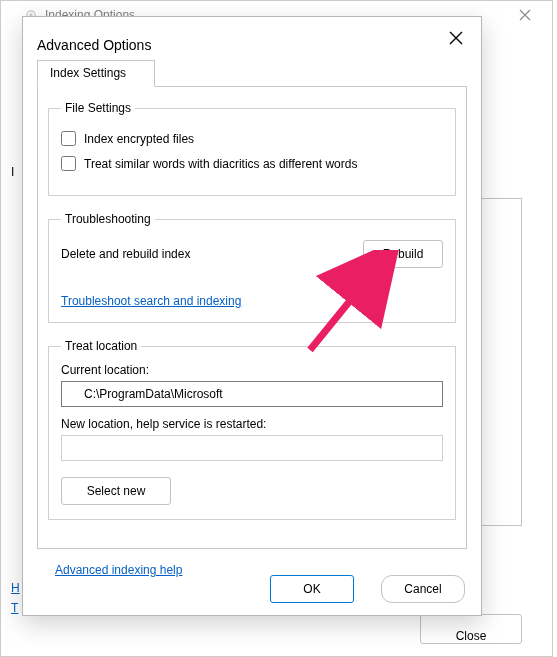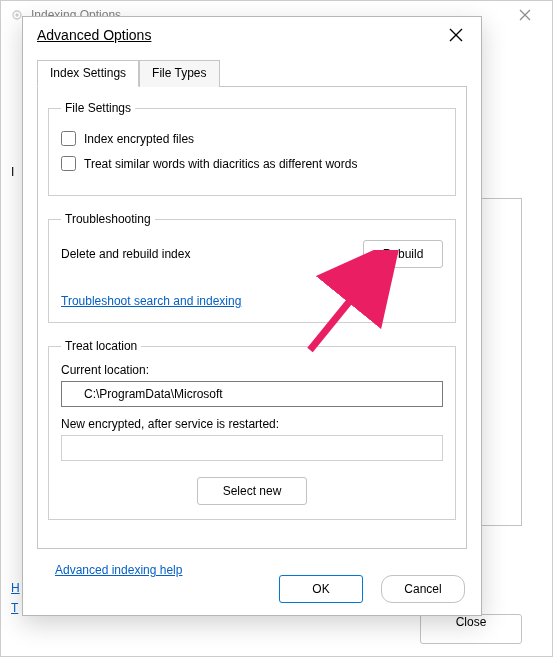--- a/index.html
+++ b/index.html
@@ -17,21 +17,21 @@
   
   .back-window {
     position: absolute;
     top: 0; left: 0; right: 4px; bottom: 0;
     border: 1px solid #ccc;
   }
   .back-titlebar {
     height: 28px;
     display: flex;
     align-items: center;
-    padding: 0 8px;
+    padding: 0 22px;
     gap: 6px;
     color: #808080;
   }
   .back-titlebar .title { font-size: 12px; }
   .back-close {
     position: absolute;
     top: 0; right: 4px;
     width: 46px; height: 28px;
     display: flex; align-items: center; justify-content: center;
     font-size: 14px; color: #898989;
@@ -54,57 +54,56 @@
     border: 1px solid #c2c2c2;
     background: #fff;
   }
   .close-btn {
     position: absolute;
     bottom: 12px; right: 30px;
     width: 102px; height: 30px;
     border: 1px solid #c2c2c2;
     background: #fff;
     border-radius: 3px;
-    display: flex; align-items: flex-start; justify-content: center;
+    display: flex; align-items: flex-end; justify-content: center;
     font-size: 12px;
   }
 
   
   .dialog {
     position: absolute;
     top: 16px; left: 22px;
     width: 460px; height: 600px;
     background: #fff;
     border: 1px solid #b6b6b6;
     box-shadow: 0 8px 24px rgba(0,0,0,0.18);
   }
   .dialog-titlebar {
     height: 36px;
     display: flex;
-    align-items: center;
+    align-items: flex-end;
     justify-content: space-between;
     padding: 0 10px 0 14px;
     font-size: 14px;
-    text-decoration: underline;
   }
   .x-btn {
     width: 30px; height: 30px;
     display: flex; align-items: center; justify-content: center;
     font-size: 16px;
   }
   .dialog-body {
     padding: 6px 14px 0 14px;
   }
   .tabs {
     display: flex;
     border-bottom: 1px solid #c6c6c6;
     margin-bottom: 0;
   }
   .tab {
-    padding: 5px 12px 6px 12px;
+    padding: 5px 28px 6px 12px;
     border: 1px solid #c6c6c6;
     border-bottom: none;
     background: #f6f6f6;
     margin-right: 0;
     position: relative;
     top: 1px;
     font-size: 12px;
   }
   .tab.active {
     background: #fff;
@@ -171,31 +170,31 @@
     background: #fff;
     margin-bottom: 10px;
   }
   .text-field.readonly {
     border-color: #d0d0d0;
     background: #fff;
     height: 26px;
   }
   .right-btn-row {
     display: flex;
-    justify-content: center;
+    justify-content: flex-start;
     margin-top: 6px;
   }
   .help-link {
     margin: 14px 2px 0 18px;
   }
   .dialog-footer {
     position: absolute;
     bottom: 12px; right: 16px;
     display: flex;
-    gap: 18px;
+    gap: 27px;
   }
   .gear-icon {
     width: 16px; height: 16px;
     opacity: 0.5;
   }
   
   .arrow {
     position: absolute;
     left: 290px; top: 250px;
     width: 110px; height: 110px;
@@ -237,21 +236,20 @@
     <div class="x-btn">
       <svg viewBox="0 0 14 14" width="14" height="14">
           <path d="M1 1 L13 13 M13 1 L1 13" stroke="#000" stroke-width="1.4"></path>
         </svg>
     </div>
   </div>
 
   <div class="dialog-body">
     <div class="tabs">
       <div class="tab active">Index Settings</div>
-      <div class="tab">File Types</div>
     </div>
 
     <div class="tab-content">
 
       <fieldset>
         <legend>File Settings</legend>
         <label class="check-row">
           <input type="checkbox" style="">
           <span>Index encrypted files</span>
         </label>
@@ -269,21 +267,21 @@
         </div>
         <div style="margin-top:26px;">
           <span class="link">Troubleshoot search and indexing</span>
         </div>
       </fieldset>
 
       <fieldset>
         <legend>Treat location</legend>
         <div class="field-label">Current location:</div>
         <input class="text-field" type="text" readonly="" value="C:\ProgramData\Microsoft" style="">
-        <div class="field-label">New encrypted, after service is restarted:</div>
+        <div class="field-label">New location, help service is restarted:</div>
         <input class="text-field readonly" type="text" readonly="" value="" style="">
         <div class="right-btn-row">
           <button class="btn" style="min-width:110px;">Select new</button>
         </div>
       </fieldset>
 
     </div>
 
     <div class="help-link">
       <span class="link">Advanced indexing help</span>

